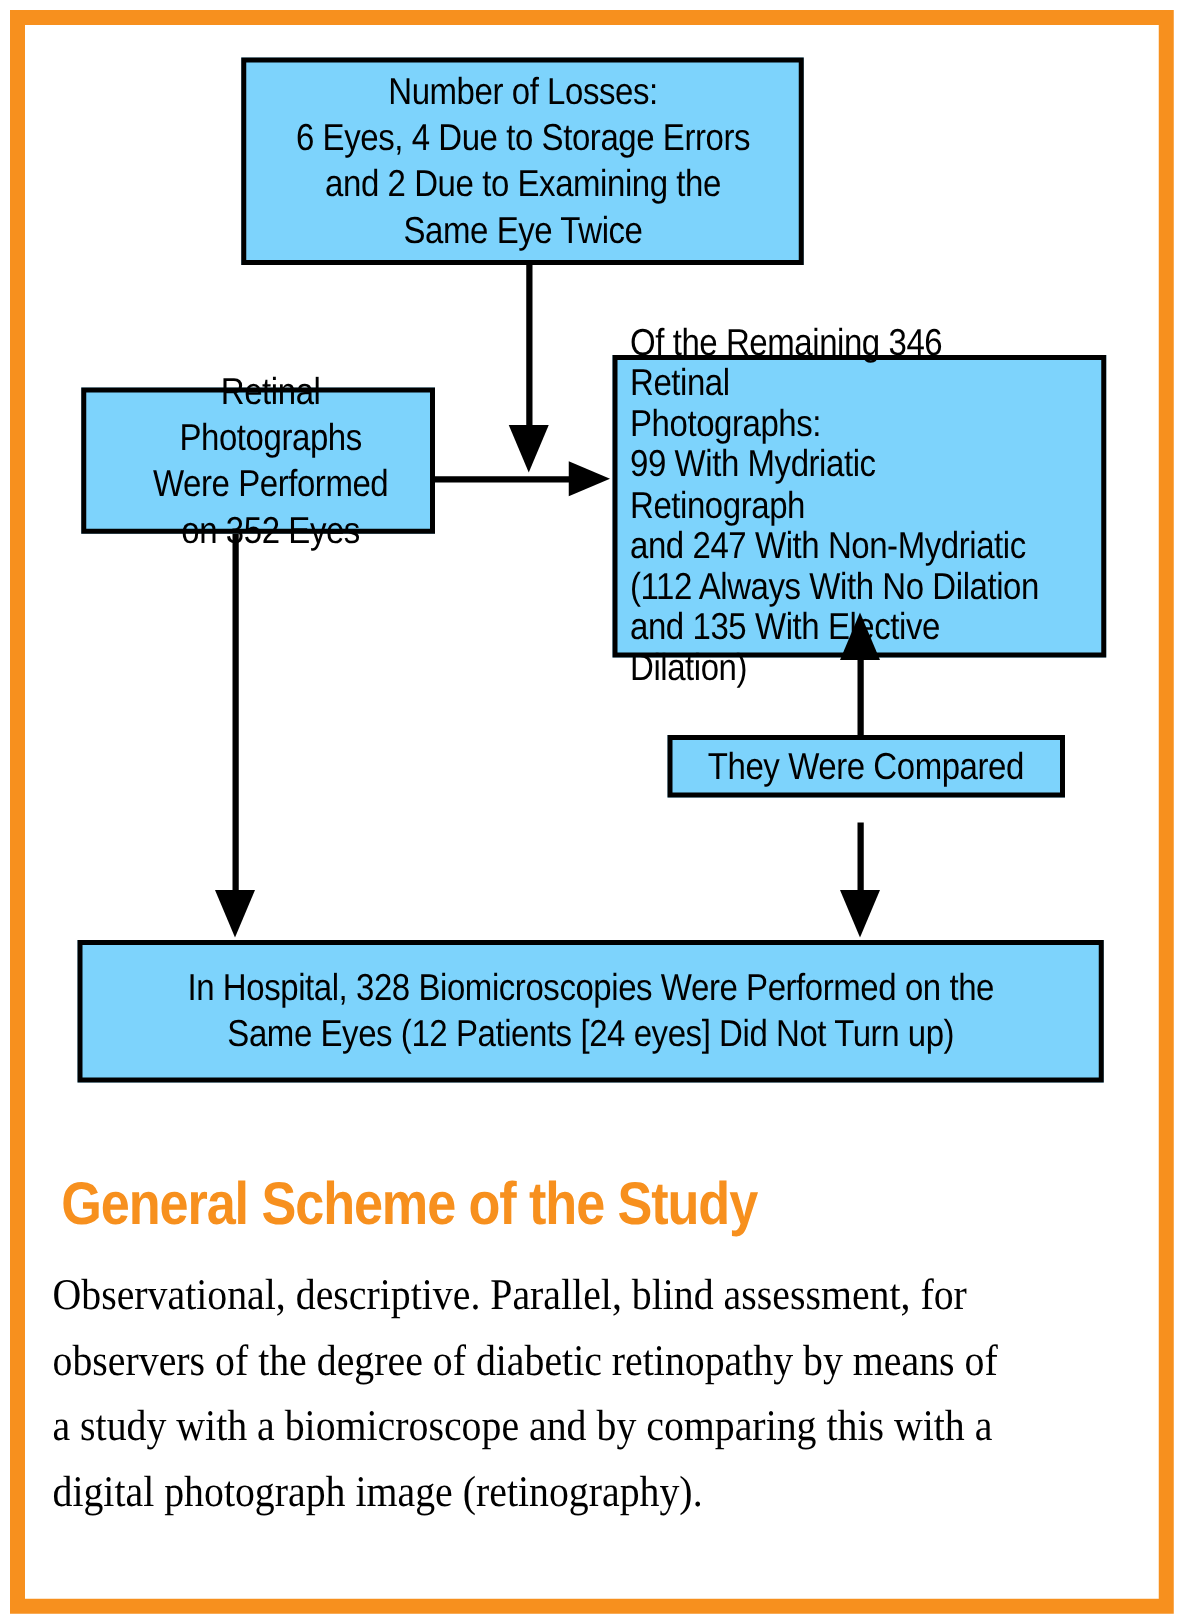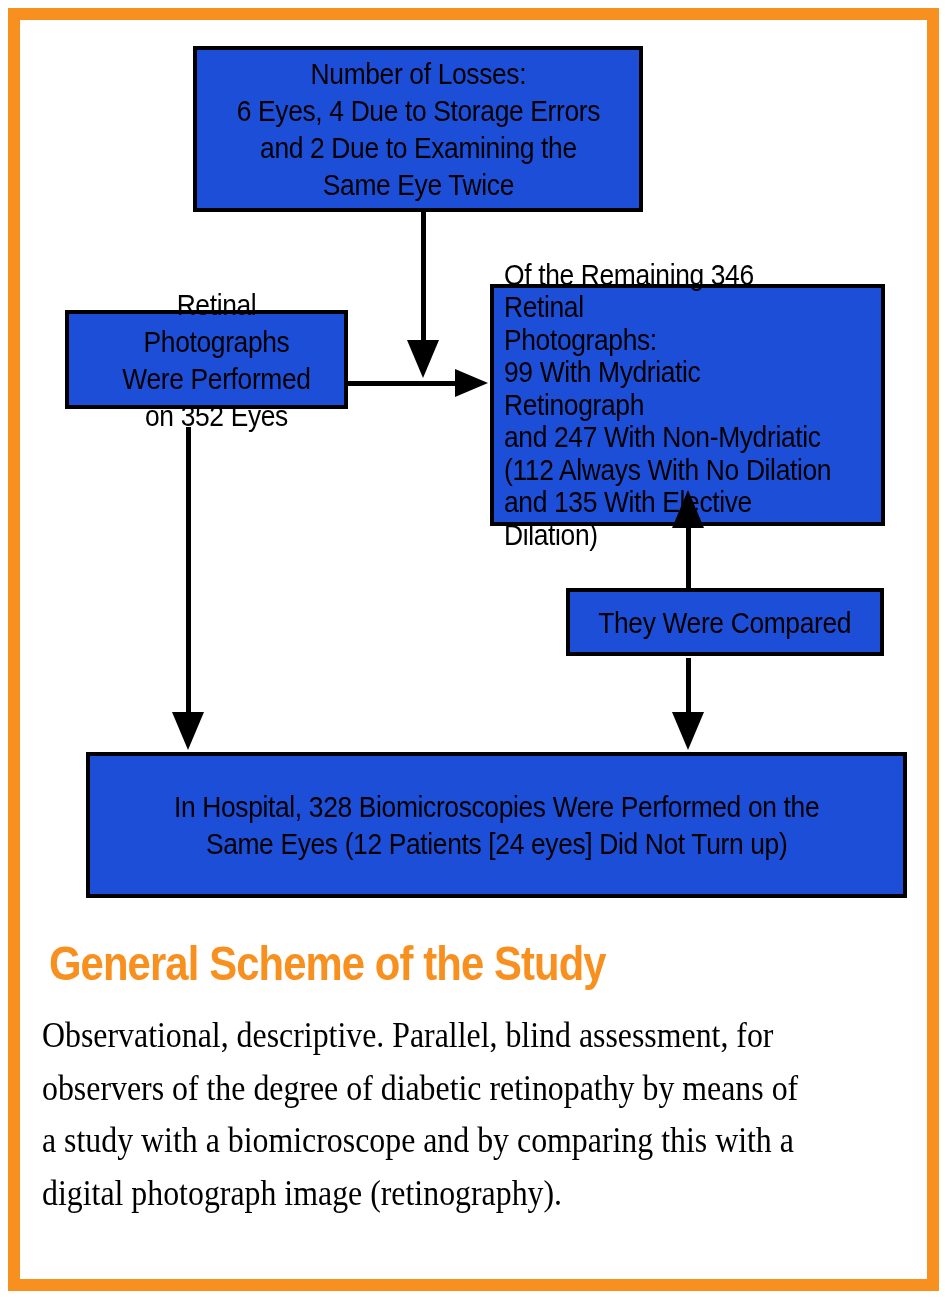--- a/index.html
+++ b/index.html
@@ -14,41 +14,41 @@
     position:absolute;
     left:8px; top:8px; right:6px; bottom:8px;
     border:12px solid #F7901E;
     pointer-events:none;
   }
   
   .fbox {
     position:absolute;
     box-sizing:border-box;
     border:4px solid #000;
-    background:#1d4ed8;
+    background:#7dd3fc;
     display:flex;
     align-items:center;
     justify-content:center;
     color:#000;
   }
   .fbox .txt {
     white-space:pre-line;
     text-align:center;
     font-size:30px;
     line-height:37px;
     letter-spacing:-0.4px;
     width:max-content;
     transform:scaleX(0.88);
   }
   #box-losses   { left:193px; top:46px;  width:450px; height:166px; }
-  #box-retinal  { left:65px;  top:310px; width:283px; height:99px;padding-left:20px; }
+  #box-retinal  { left:65px;  top:310px; width:283px; height:117px;padding-left:20px; }
   #box-remaining{ left:490px; top:284px; width:395px; height:242px; justify-content:flex-start; }
   #box-remaining .txt { text-align:left; line-height:32.5px; transform-origin:left center; margin-left:10px; }
-  #box-compared { left:534px; top:588px; width:318px; height:68px;margin-left:32px; }
-  #box-bottom   { left:62px;  top:752px; width:821px; height:146px;margin-left:24px; }
+  #box-compared { left:534px; top:588px; width:318px; height:50px; }
+  #box-bottom   { left:62px;  top:752px; width:821px; height:114px; }
 
   
   .aline { position:absolute; background:#000; }
   .head-down {
     position:absolute; width:0; height:0;
     border-left:16px solid transparent;
     border-right:16px solid transparent;
     border-top:38px solid #000;
   }
   .head-up {

